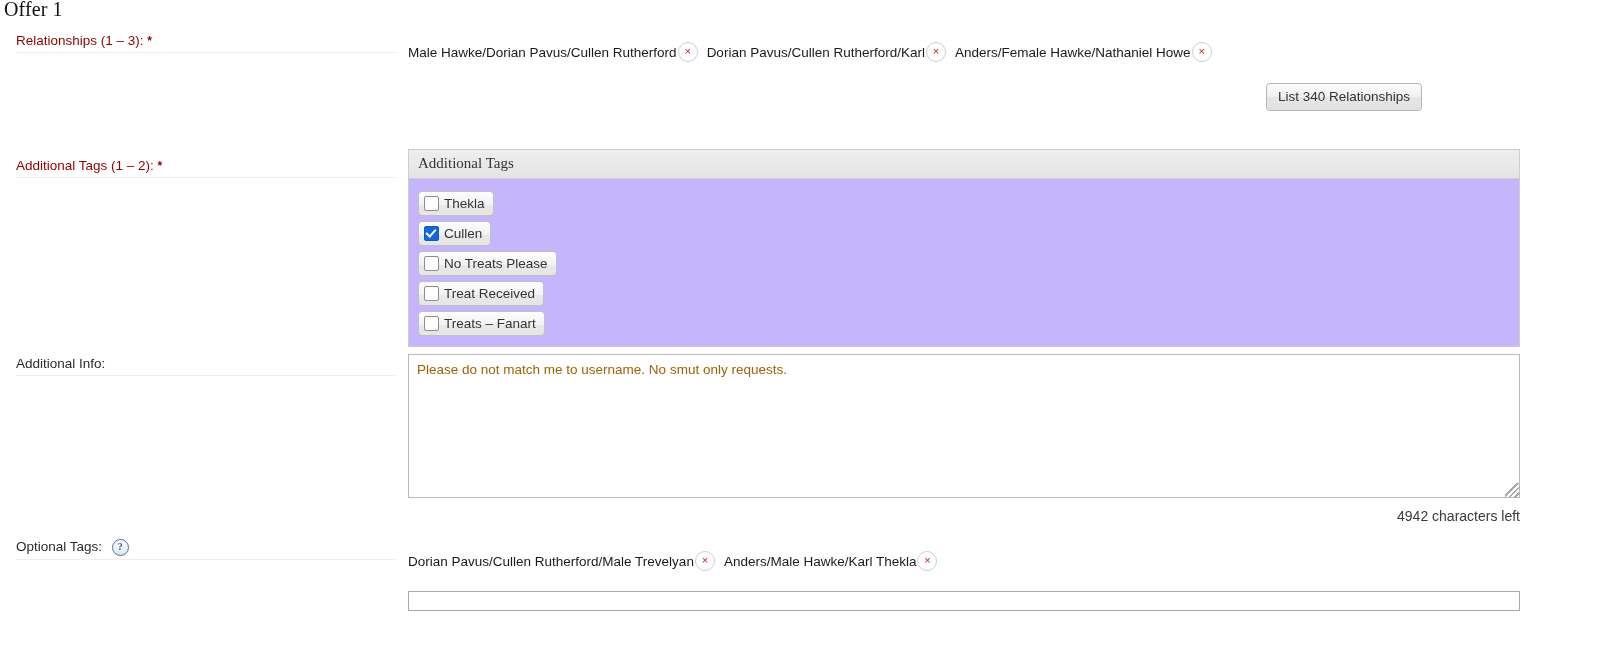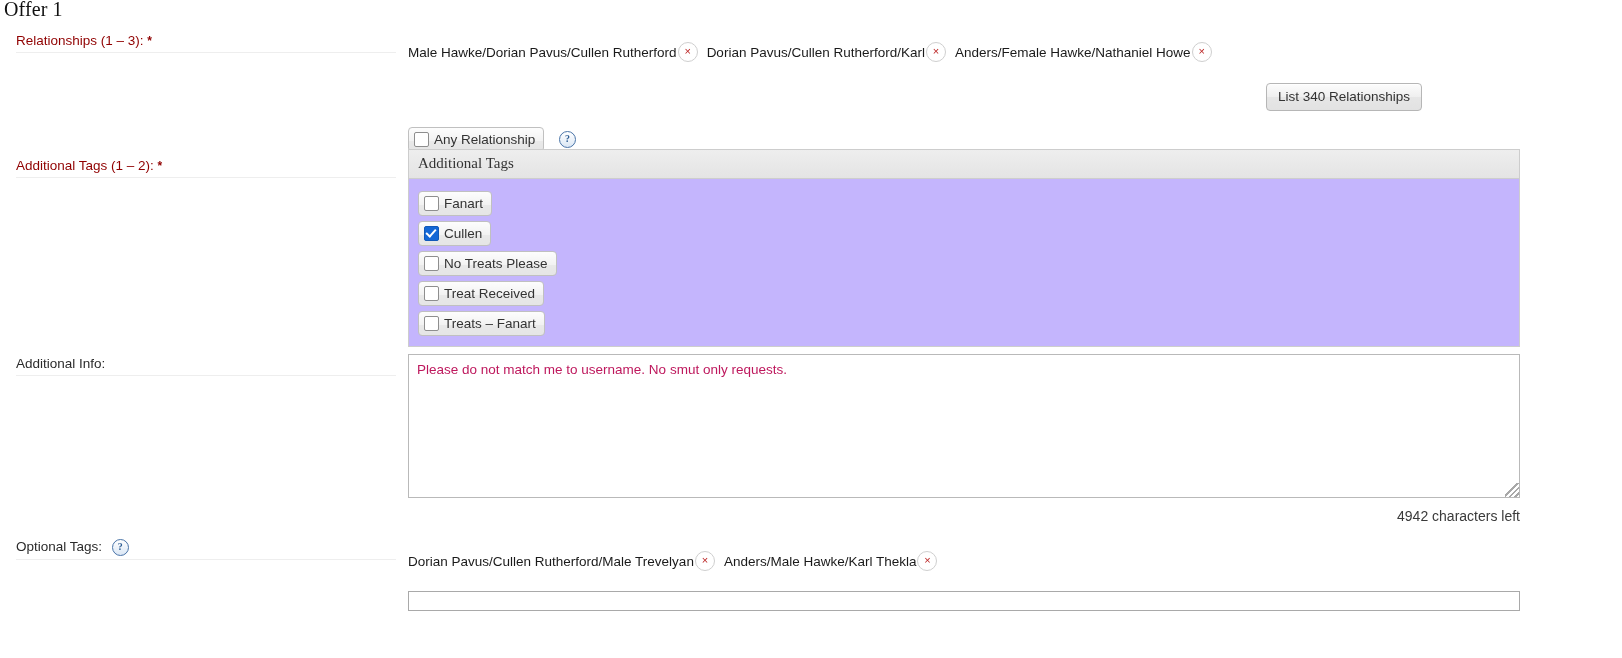--- a/index.html
+++ b/index.html
@@ -215,21 +215,21 @@
   .textarea-box {
     position: relative;
     width: 1112px;
     height: 144px;
     border: 1px solid #b9b9b9;
     background: #ffffff;
     box-sizing: border-box;
     padding: 6px 8px;
     font-size: 13.5px;
     line-height: 17px;
-    color: #be185d;
+    color: #a16207;
     overflow: hidden;
     resize: none;
     font-family: "Liberation Sans", sans-serif;
   }
   .resize-grip {
     position: absolute;
     right: 1px;
     bottom: 1px;
     width: 14px;
     height: 14px;
@@ -281,42 +281,36 @@
           <span class="tagname">Dorian Pavus/Cullen Rutherford/Karl</span><span class="remove-x">×</span>
         </span><span class="tagchip">
           <span class="tagname">Anders/Female Hawke/Nathaniel Howe</span><span class="remove-x">×</span>
         </span>
       </div>
 
       <div style="position:relative; height:40px; margin-top:21px;">
         <button class="btn btn-right">List 340 Relationships</button>
       </div>
 
-      <div style="margin-top:4px;">
-        <span class="cbx-btn">
-          <span class="box"></span><span class="cbx-label">Any Relationship</span>
-        </span>
-        <span class="help-icon" style="margin-left:11px;">?</span>
-      </div>
     </div>
   </div>
 
   <div class="row" style="height:198px;">
     <div class="label-col req" style="top:0px;">
       <span>Additional Tags (1 – 2):</span>
       <span class="star">*</span>
     </div>
 
     <div class="field-col" style="top:-9px;">
       <div class="tagpanel">
         <div class="tagpanel-head">Additional Tags</div>
         <div class="tagpanel-body">
           <div class="cbx-row">
             <span class="cbx-btn">
-              <span class="box"></span><span class="cbx-label">Fanart</span>
+              <span class="box"></span><span class="cbx-label">Thekla</span>
             </span>
           </div>
           <div class="cbx-row">
             <span class="cbx-btn checked">
               <span class="box"></span><span class="cbx-label">Cullen</span>
             </span>
           </div>
           <div class="cbx-row">
             <span class="cbx-btn">
               <span class="box"></span><span class="cbx-label">No Treats Please</span>

